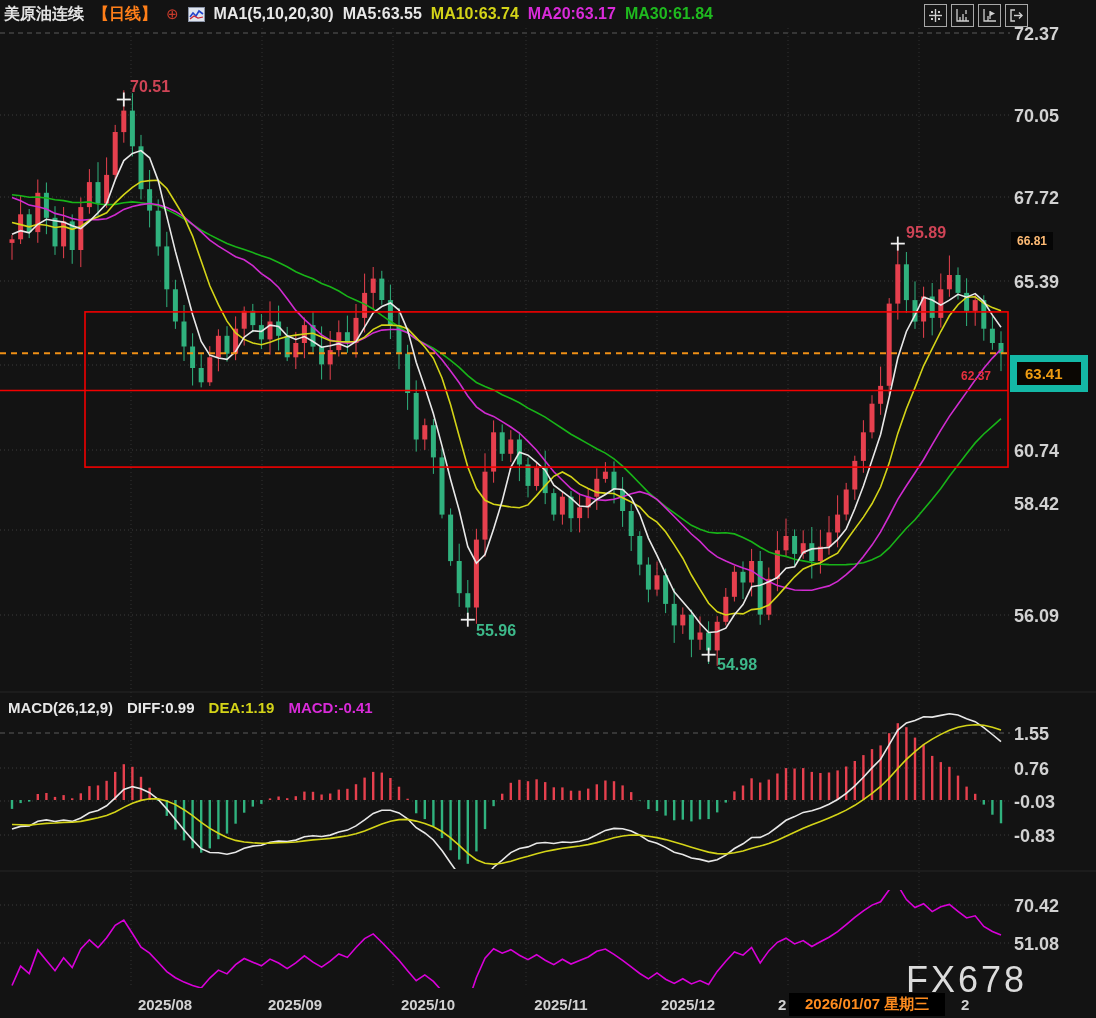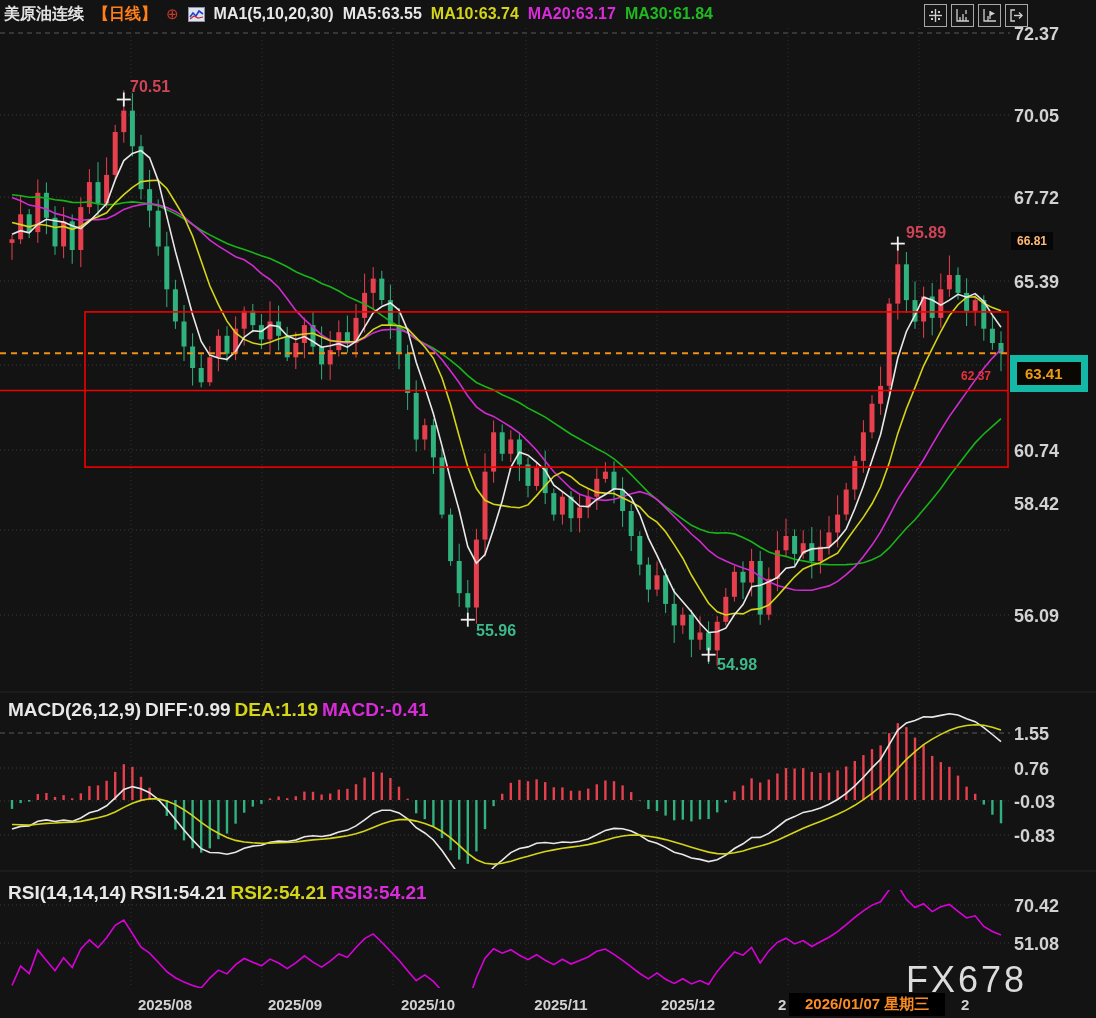--- a/index.html
+++ b/index.html
@@ -18,21 +18,21 @@
   .x-label{position:absolute;top:996px;font-size:15px;font-weight:700;color:#d2d2d2;
            transform:translateX(-50%);z-index:4;}
   .x-partial{position:absolute;top:996px;font-size:15px;font-weight:700;color:#d2d2d2;z-index:4;}
   .ann{position:absolute;font-size:16px;font-weight:700;z-index:4;}
   .ann-red{color:#cf4456}.ann-green{color:#3db98a}
   .hi-label{position:absolute;left:1011px;top:232px;background:#060606;color:#fdba74;
             font-size:12px;font-weight:700;padding:2px 6px;z-index:4;}
   .last-label{position:absolute;left:1010px;top:355px;background:#0b0703;color:#f09c12;
               border:7px solid #14b8a6;font-size:15px;font-weight:700;padding:3px 18px 3px 8px;z-index:4;}
   .alert-label{position:absolute;left:961px;top:369px;color:#e8303e;font-size:12px;font-weight:700;z-index:4;}
-  .pane-hdr{position:absolute;left:8px;display:flex;gap:4px;font-size:19px;font-weight:700;
+  .pane-hdr{position:absolute;left:8px;display:flex;gap:14px;font-size:15px;font-weight:700;
             white-space:nowrap;z-index:5;align-items:center;}
   .macd-hdr{top:699px;} .rsi-hdr{top:882px;}
   .tooltip{position:absolute;left:789px;top:993px;background:#000;color:#ff8c1e;font-size:15px;
            font-weight:700;padding:2px 16px;z-index:6;white-space:nowrap;}
   .watermark{position:absolute;left:906px;top:959px;font-size:36px;color:#dcdcdc;
              letter-spacing:3px;z-index:3;}
 </style>
 </head>
 <body>
 
@@ -514,26 +514,20 @@
   <div class="last-label">63.41</div>
   <div class="alert-label">62.37</div>
 
   <div class="pane-hdr macd-hdr">
     <span class="c-white">MACD(26,12,9)</span>
     <span class="c-white">DIFF:0.99</span>
     <span class="c-yellow">DEA:1.19</span>
     <span class="c-magenta">MACD:-0.41</span>
   </div>
 
-  <div class="pane-hdr rsi-hdr">
-    <span class="c-white">RSI(14,14,14)</span>
-    <span class="c-white">RSI1:54.21</span>
-    <span class="c-yellow">RSI2:54.21</span>
-    <span class="c-magenta">RSI3:54.21</span>
-  </div>
 
   <span class="x-partial" id="xp-before" style="left: 778px;">2</span>
   <div class="tooltip">2026/01/07 星期三</div>
   <span class="x-partial" id="xp-after" style="left: 961px;">2</span>
 
   <div class="watermark">FX678</div>
 
   <div id="gen-labels">
       <div class="axis-label" style="top: 24px;">72.37</div>
       <div class="axis-label" style="top: 106px;">70.05</div>

